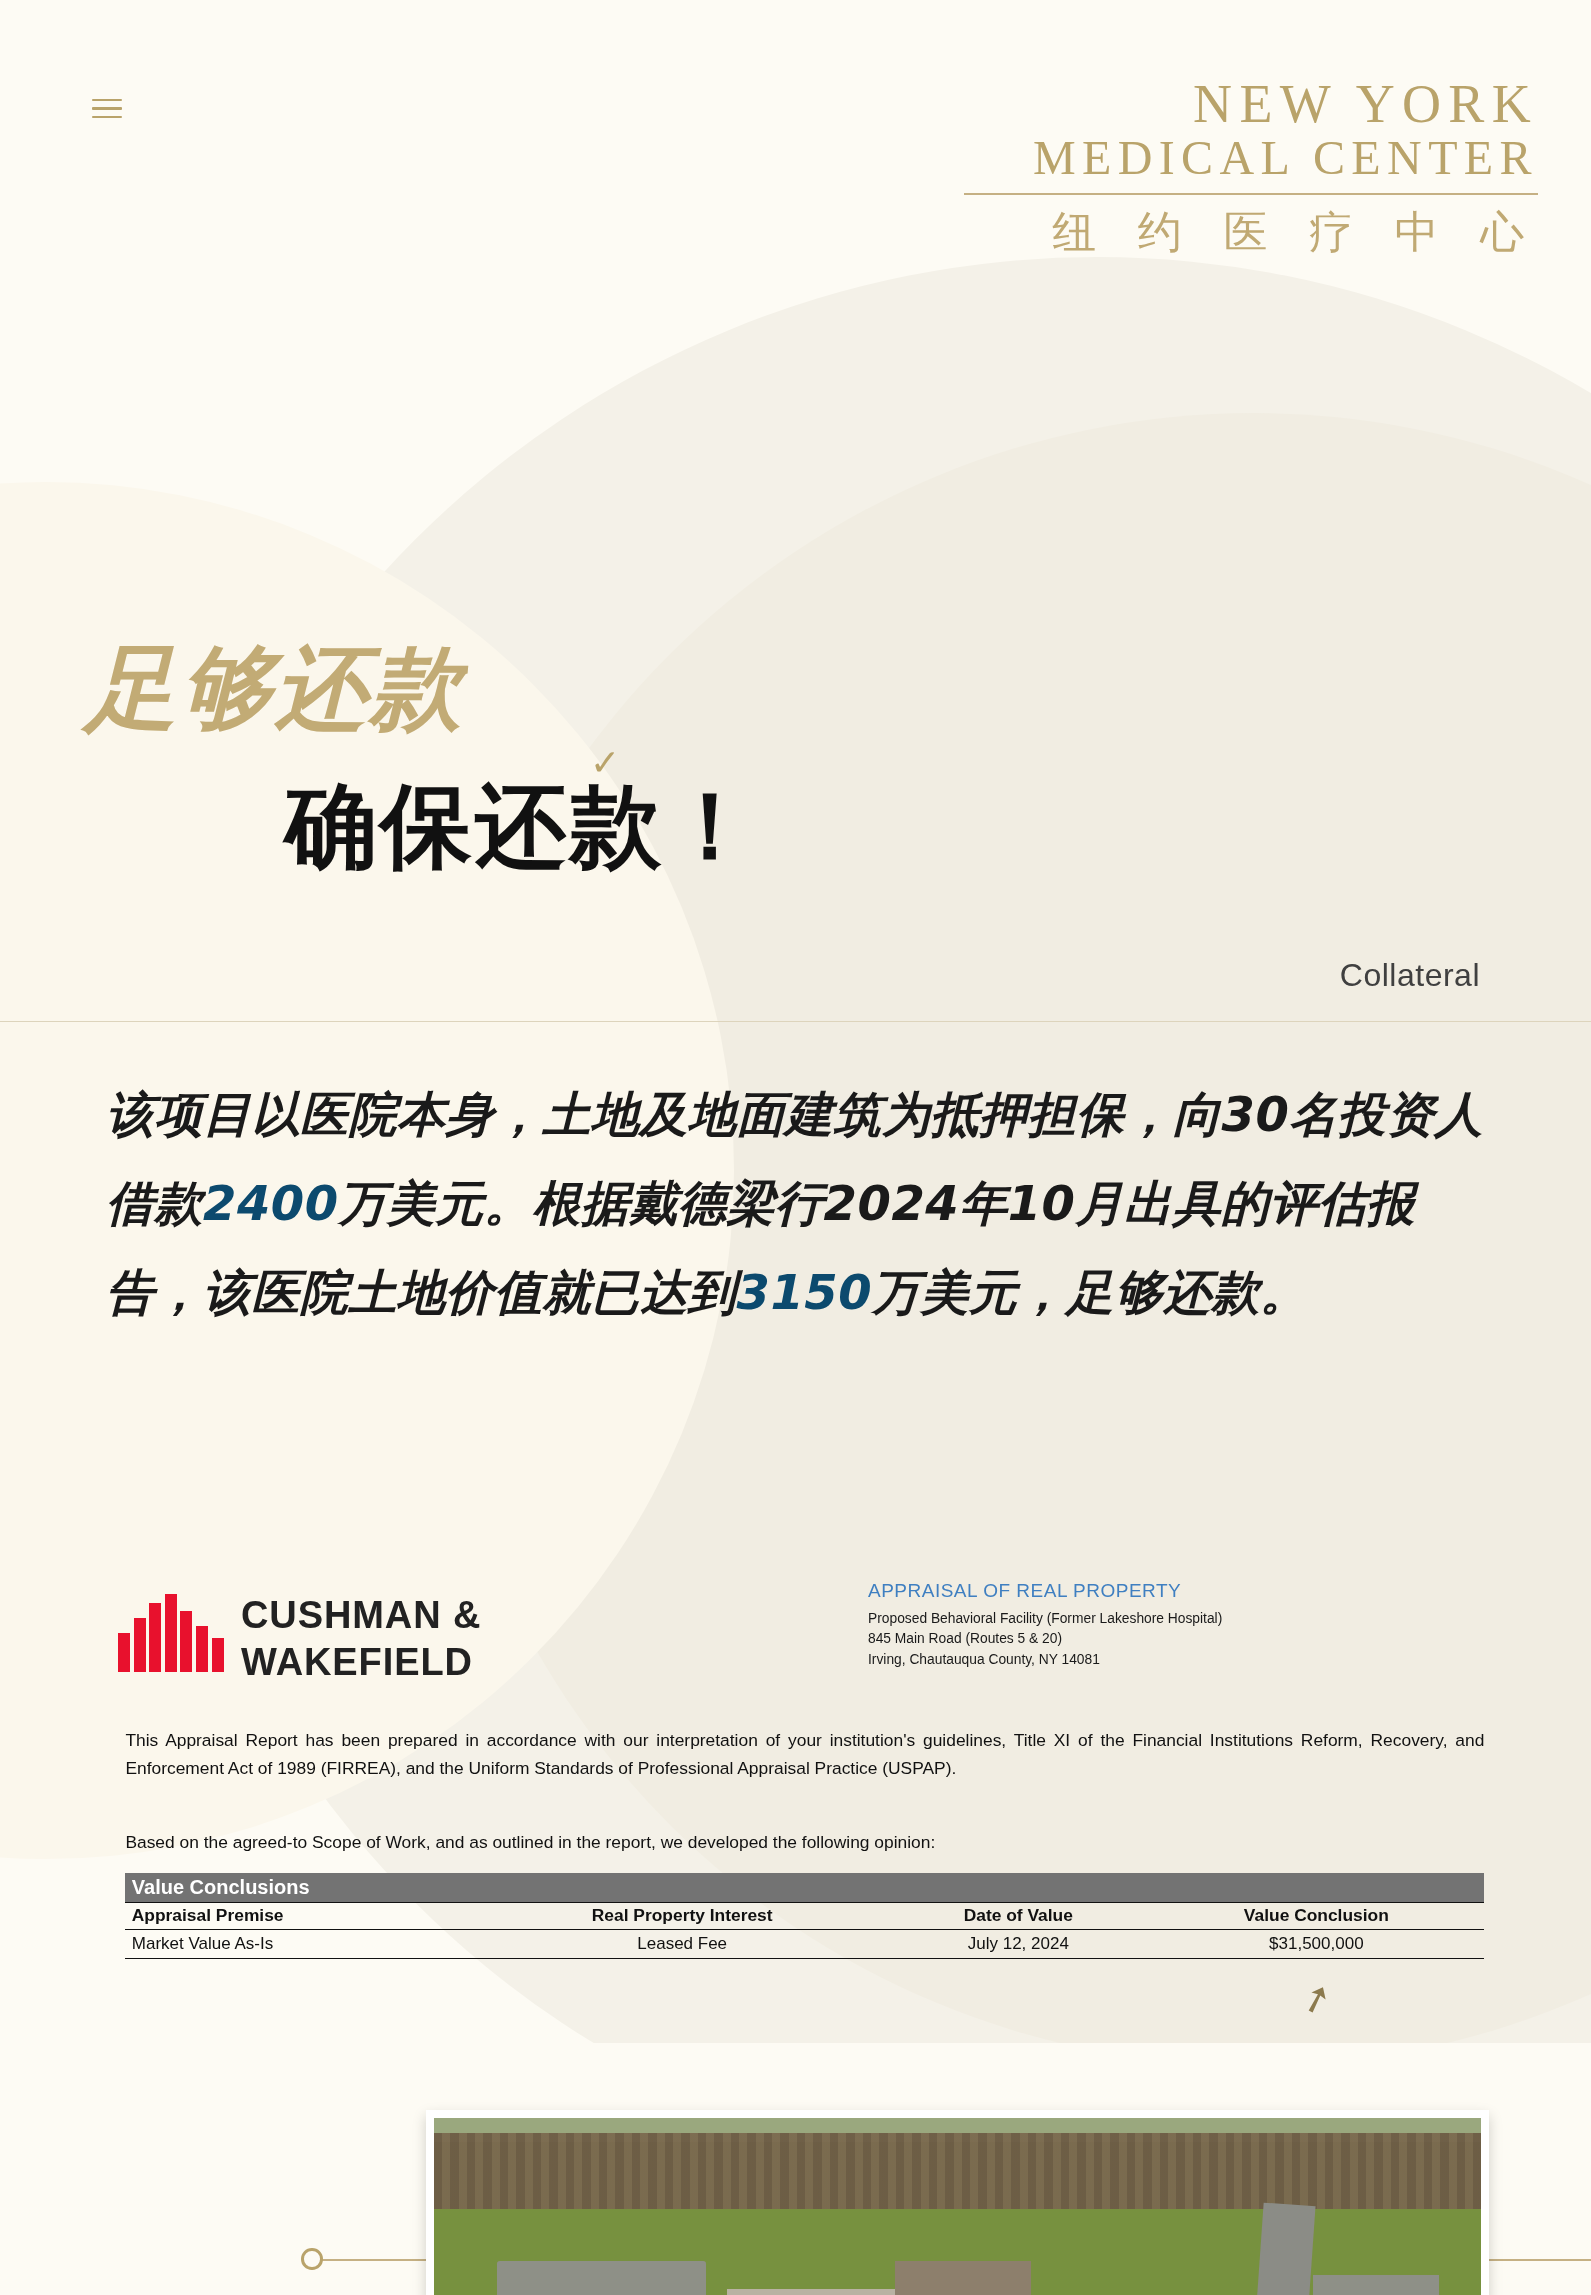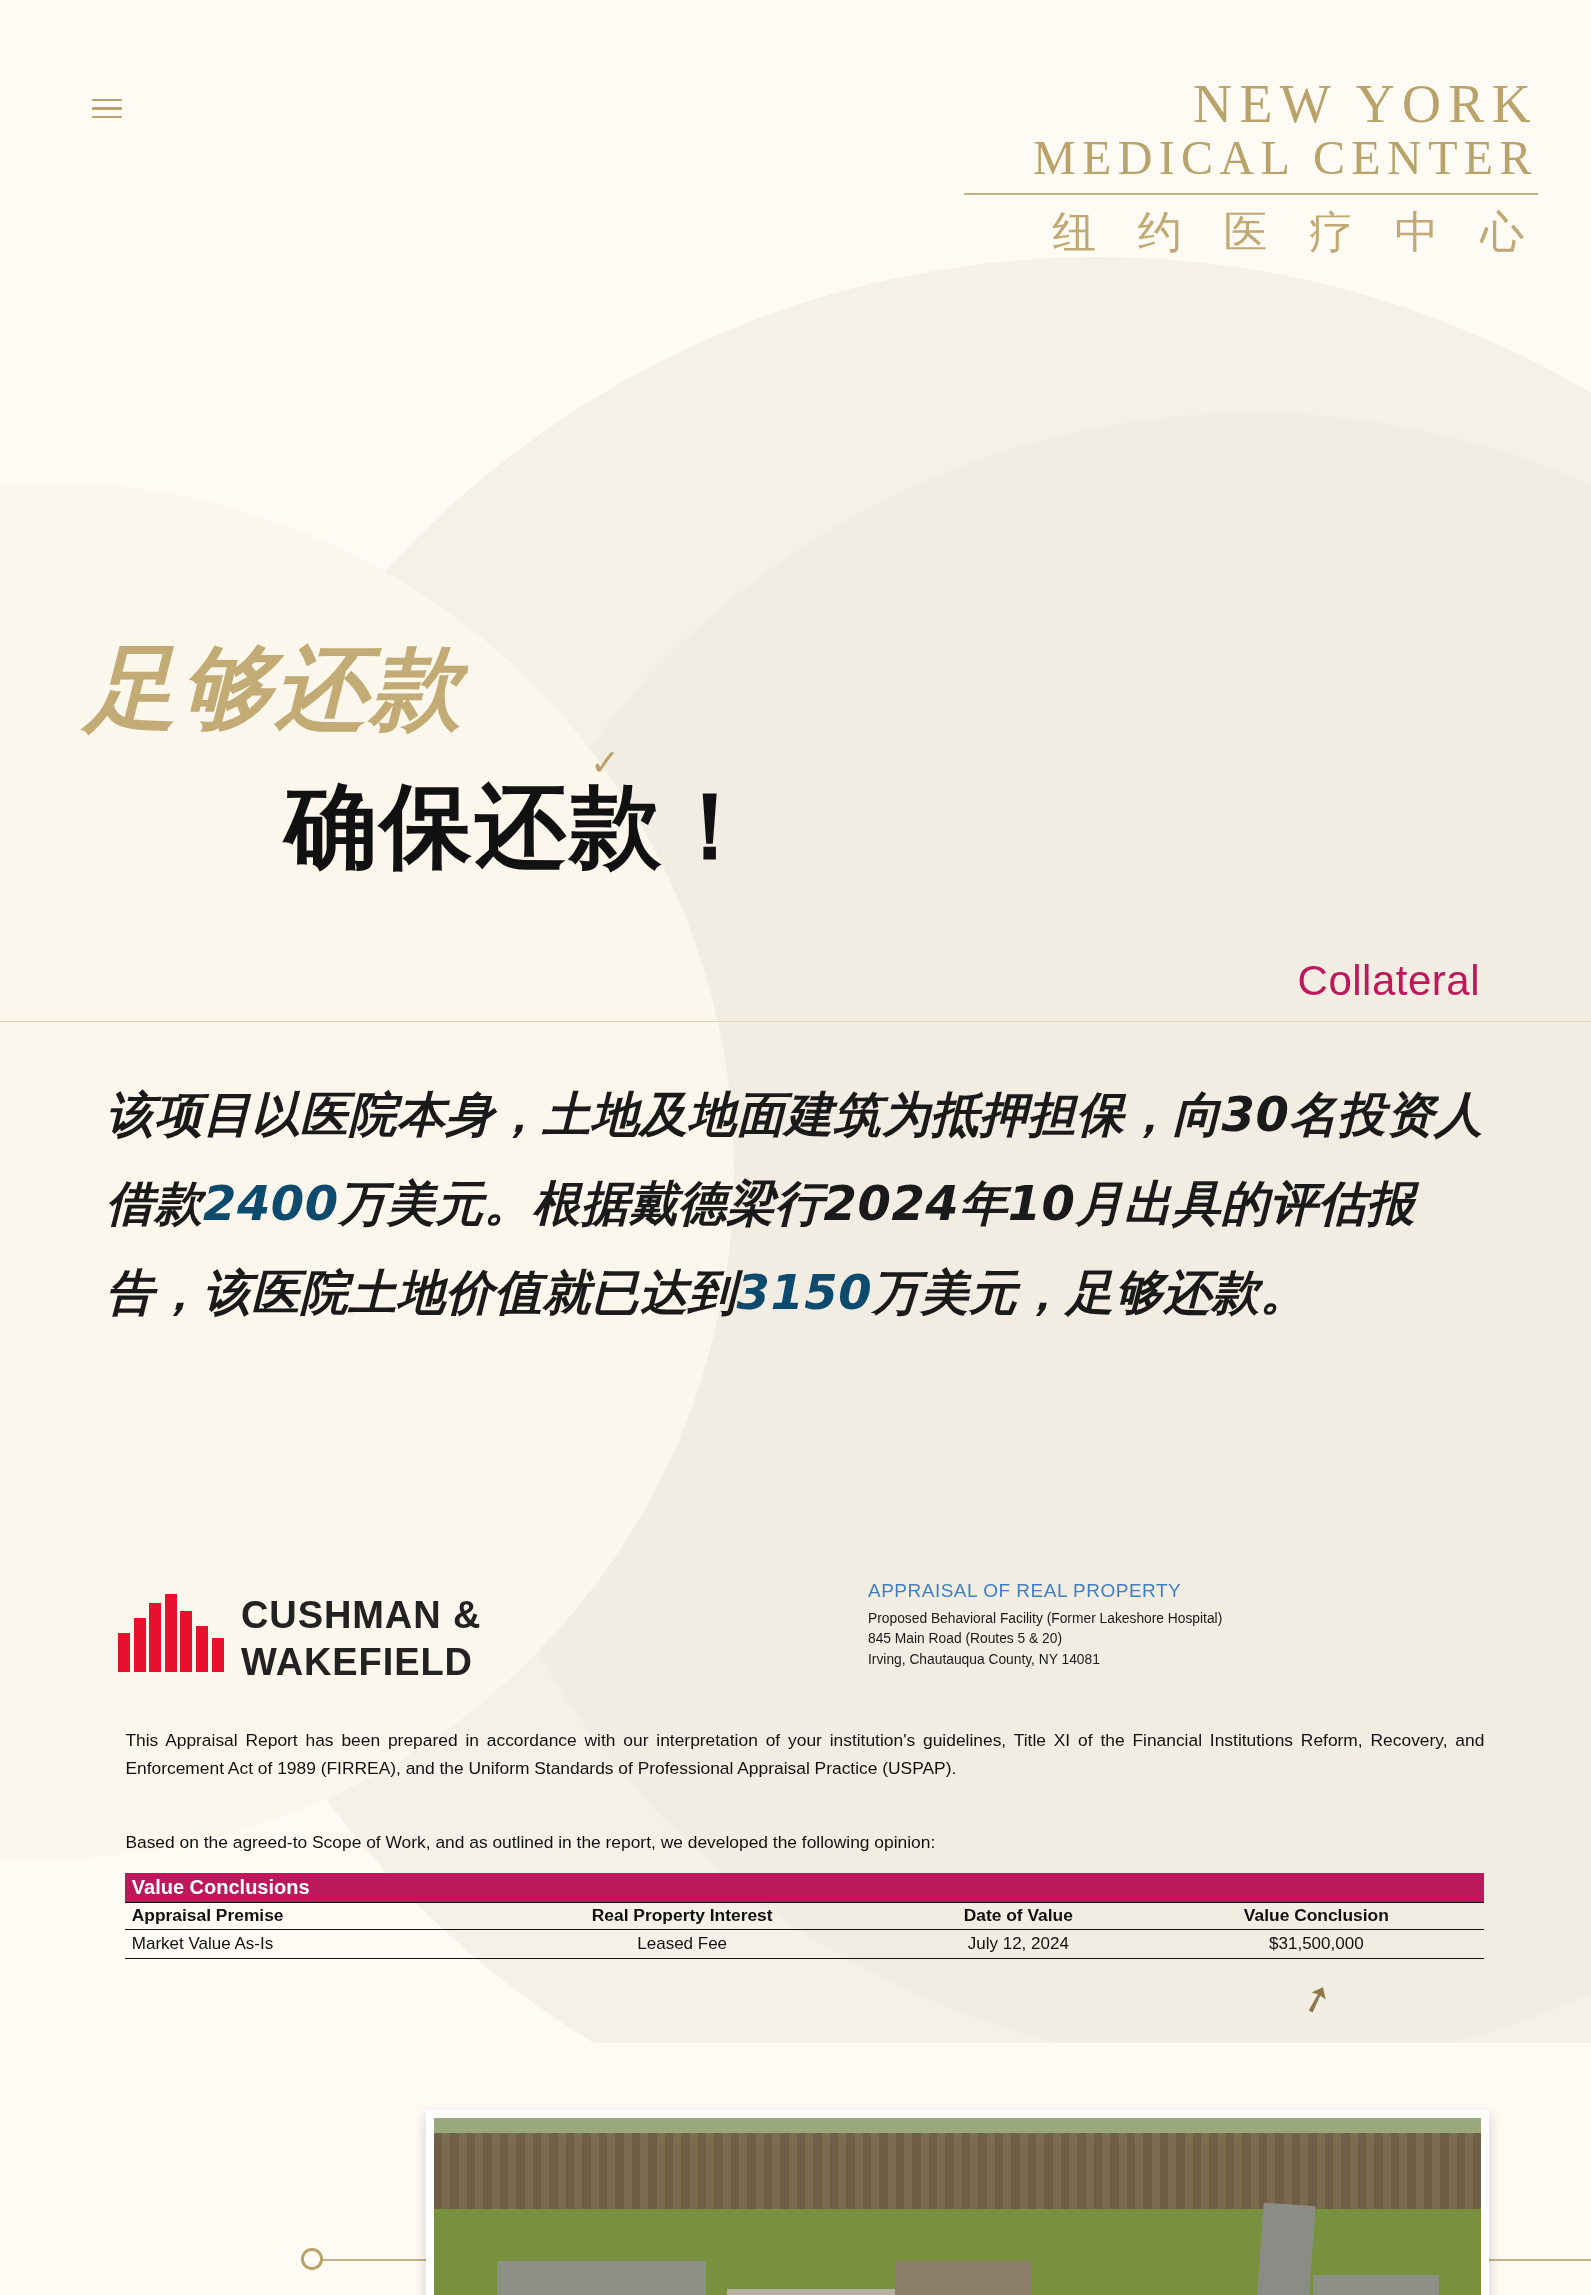--- a/index.html
+++ b/index.html
@@ -156,22 +156,22 @@
     font-size: 92px;
     color: #111111;
     letter-spacing: 2.8px;
     line-height: 1;
   }
   .hero-eng {
     position: absolute;
     right: 112px;
     top: 957px;
     font-family: "Liberation Sans", sans-serif;
-    font-size: 42px;
-    color: #be185d;
+    font-size: 32px;
+    color: #404040;
     letter-spacing: 0.5px;
   }
   .hero-rule {
     position: absolute;
     left: 0;
     top: 1021px;
     width: 1592px;
     height: 1.4px;
     background: #ddd4bc;
   }
@@ -274,21 +274,21 @@
   }
   .vtable {
     position: absolute;
     left: 18.4px;
     top: 298px;
     width: 1359px;
     border-collapse: collapse;
     font-family: "Liberation Sans", sans-serif;
   }
   .vtable .vhead td {
-    background: #be185d;
+    background: #737373;
     color: #ffffff;
     font-weight: bold;
     font-size: 20px;
     padding: 2.8px 6.4px;
     border-bottom: 1.4px solid #111;
   }
   .vtable .vsub td {
     font-weight: bold;
     font-size: 17.4px;
     padding: 2.8px 6.4px;

